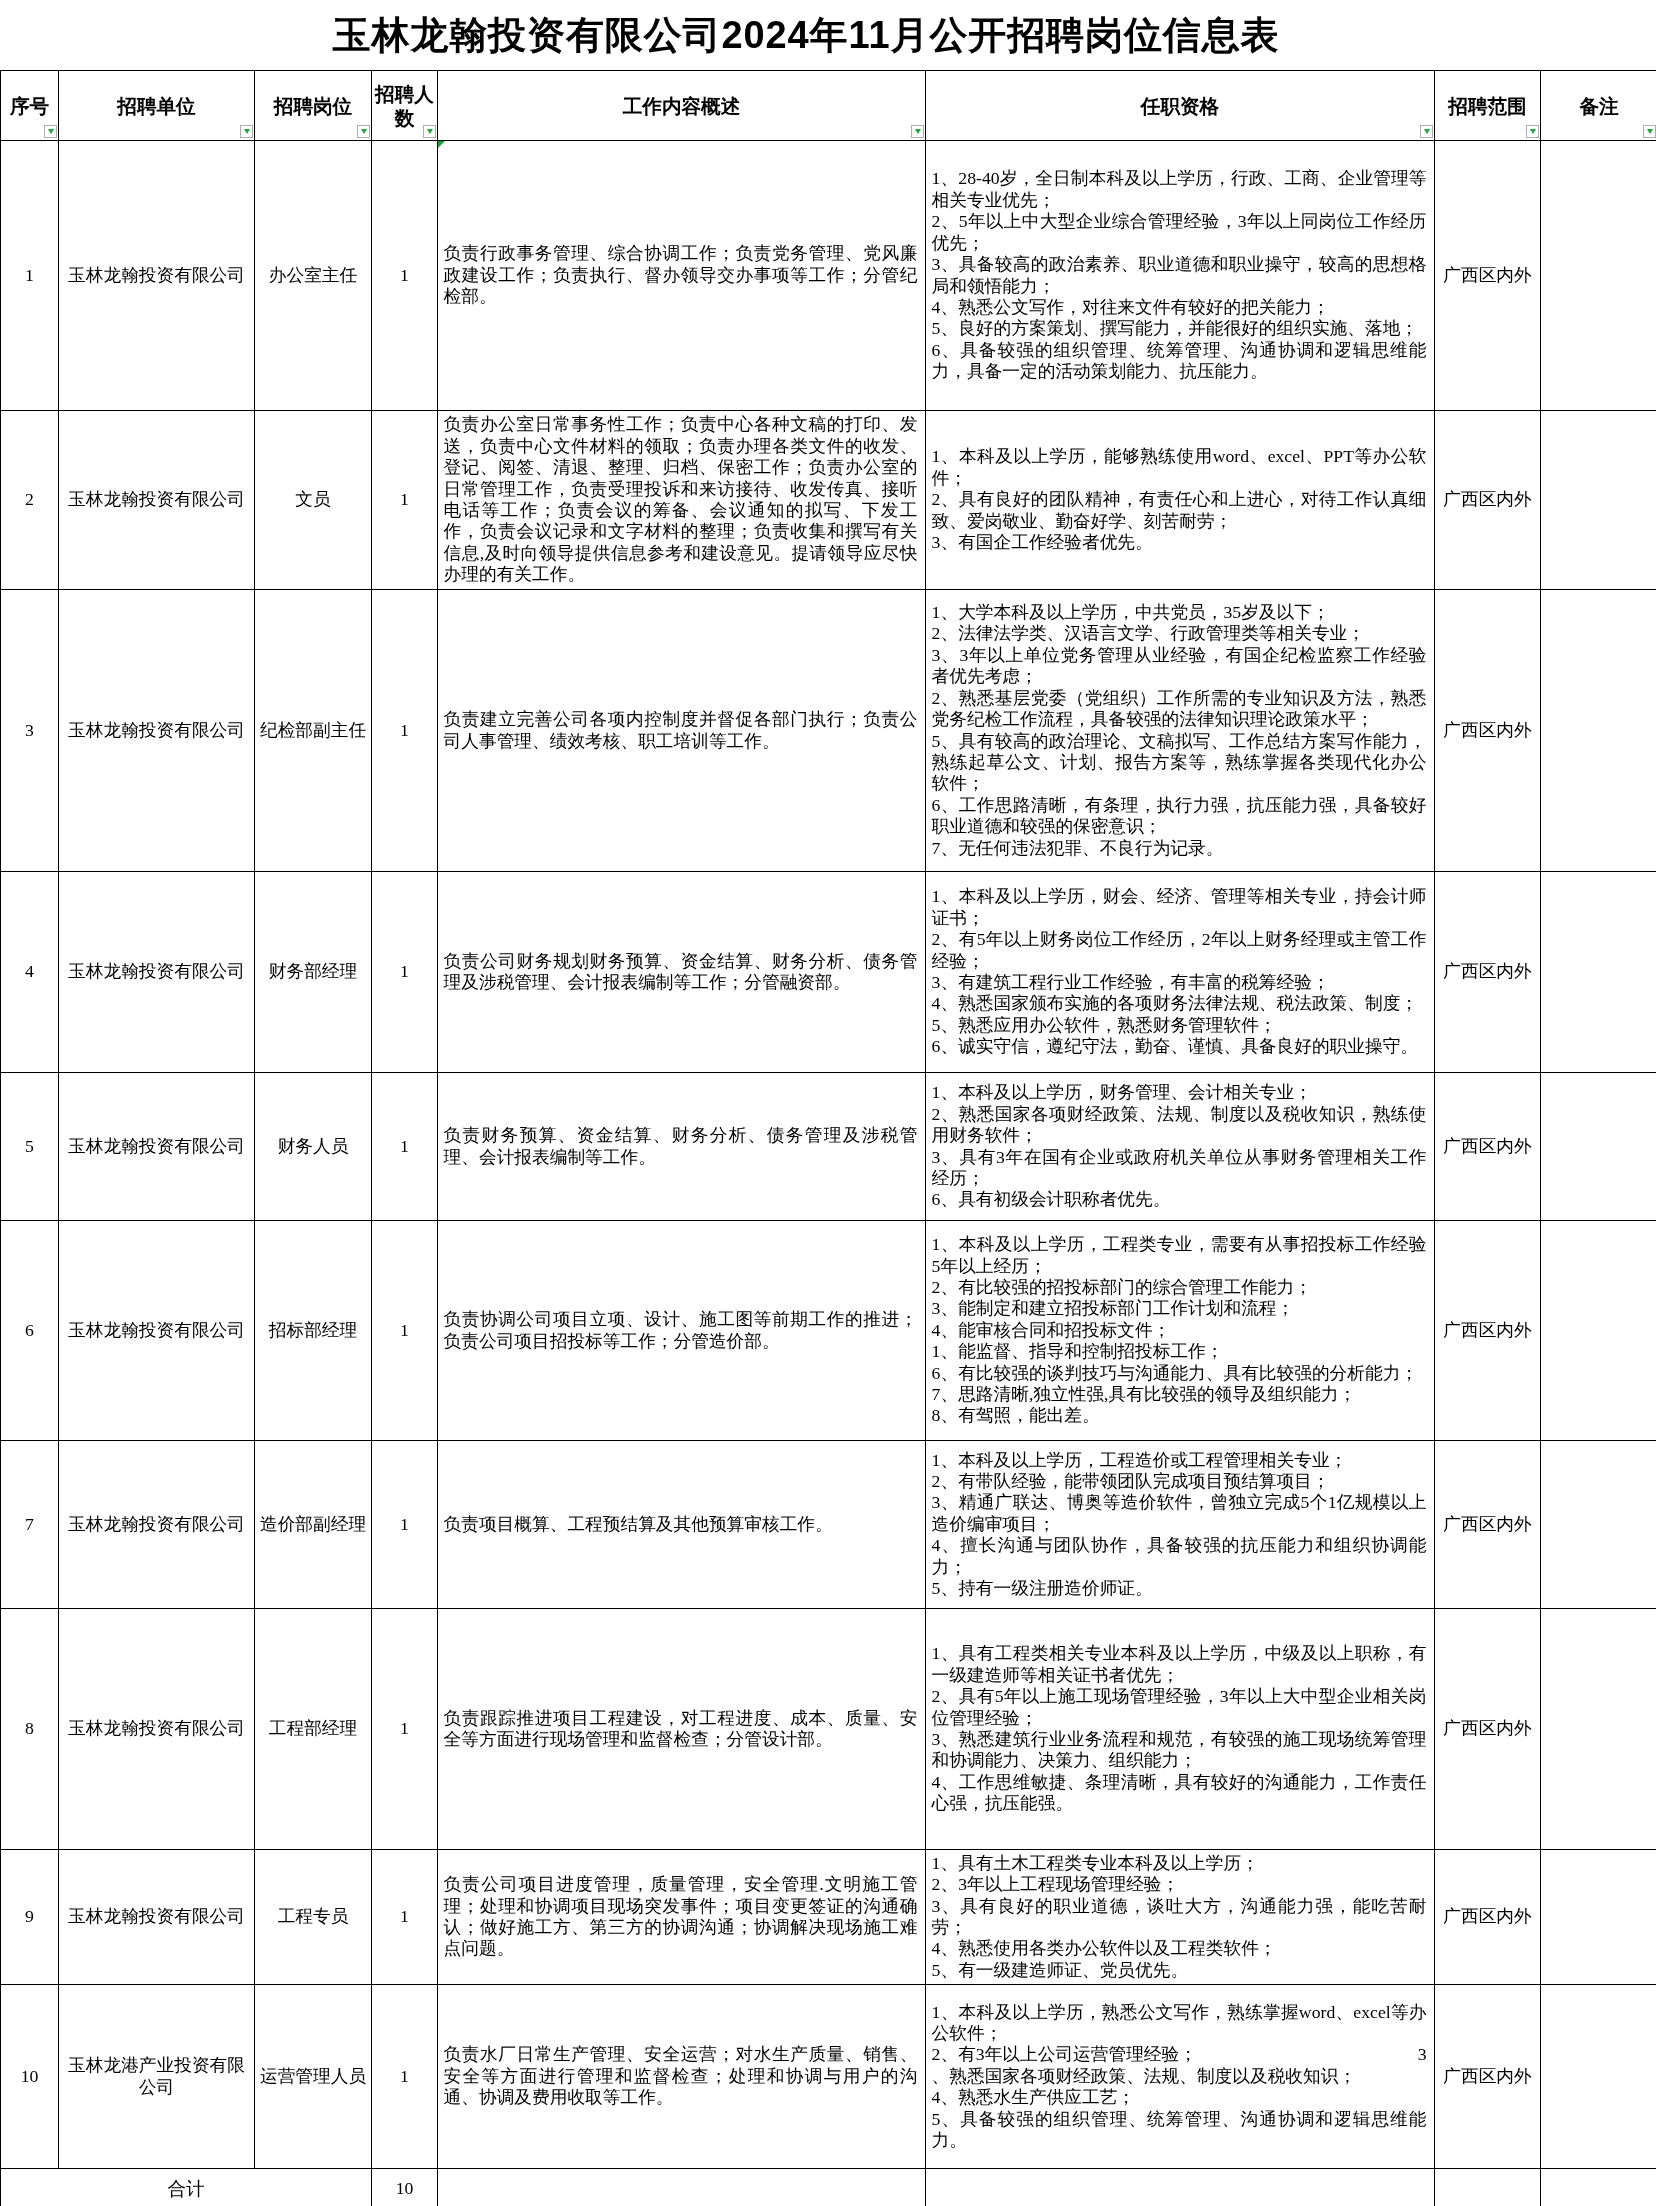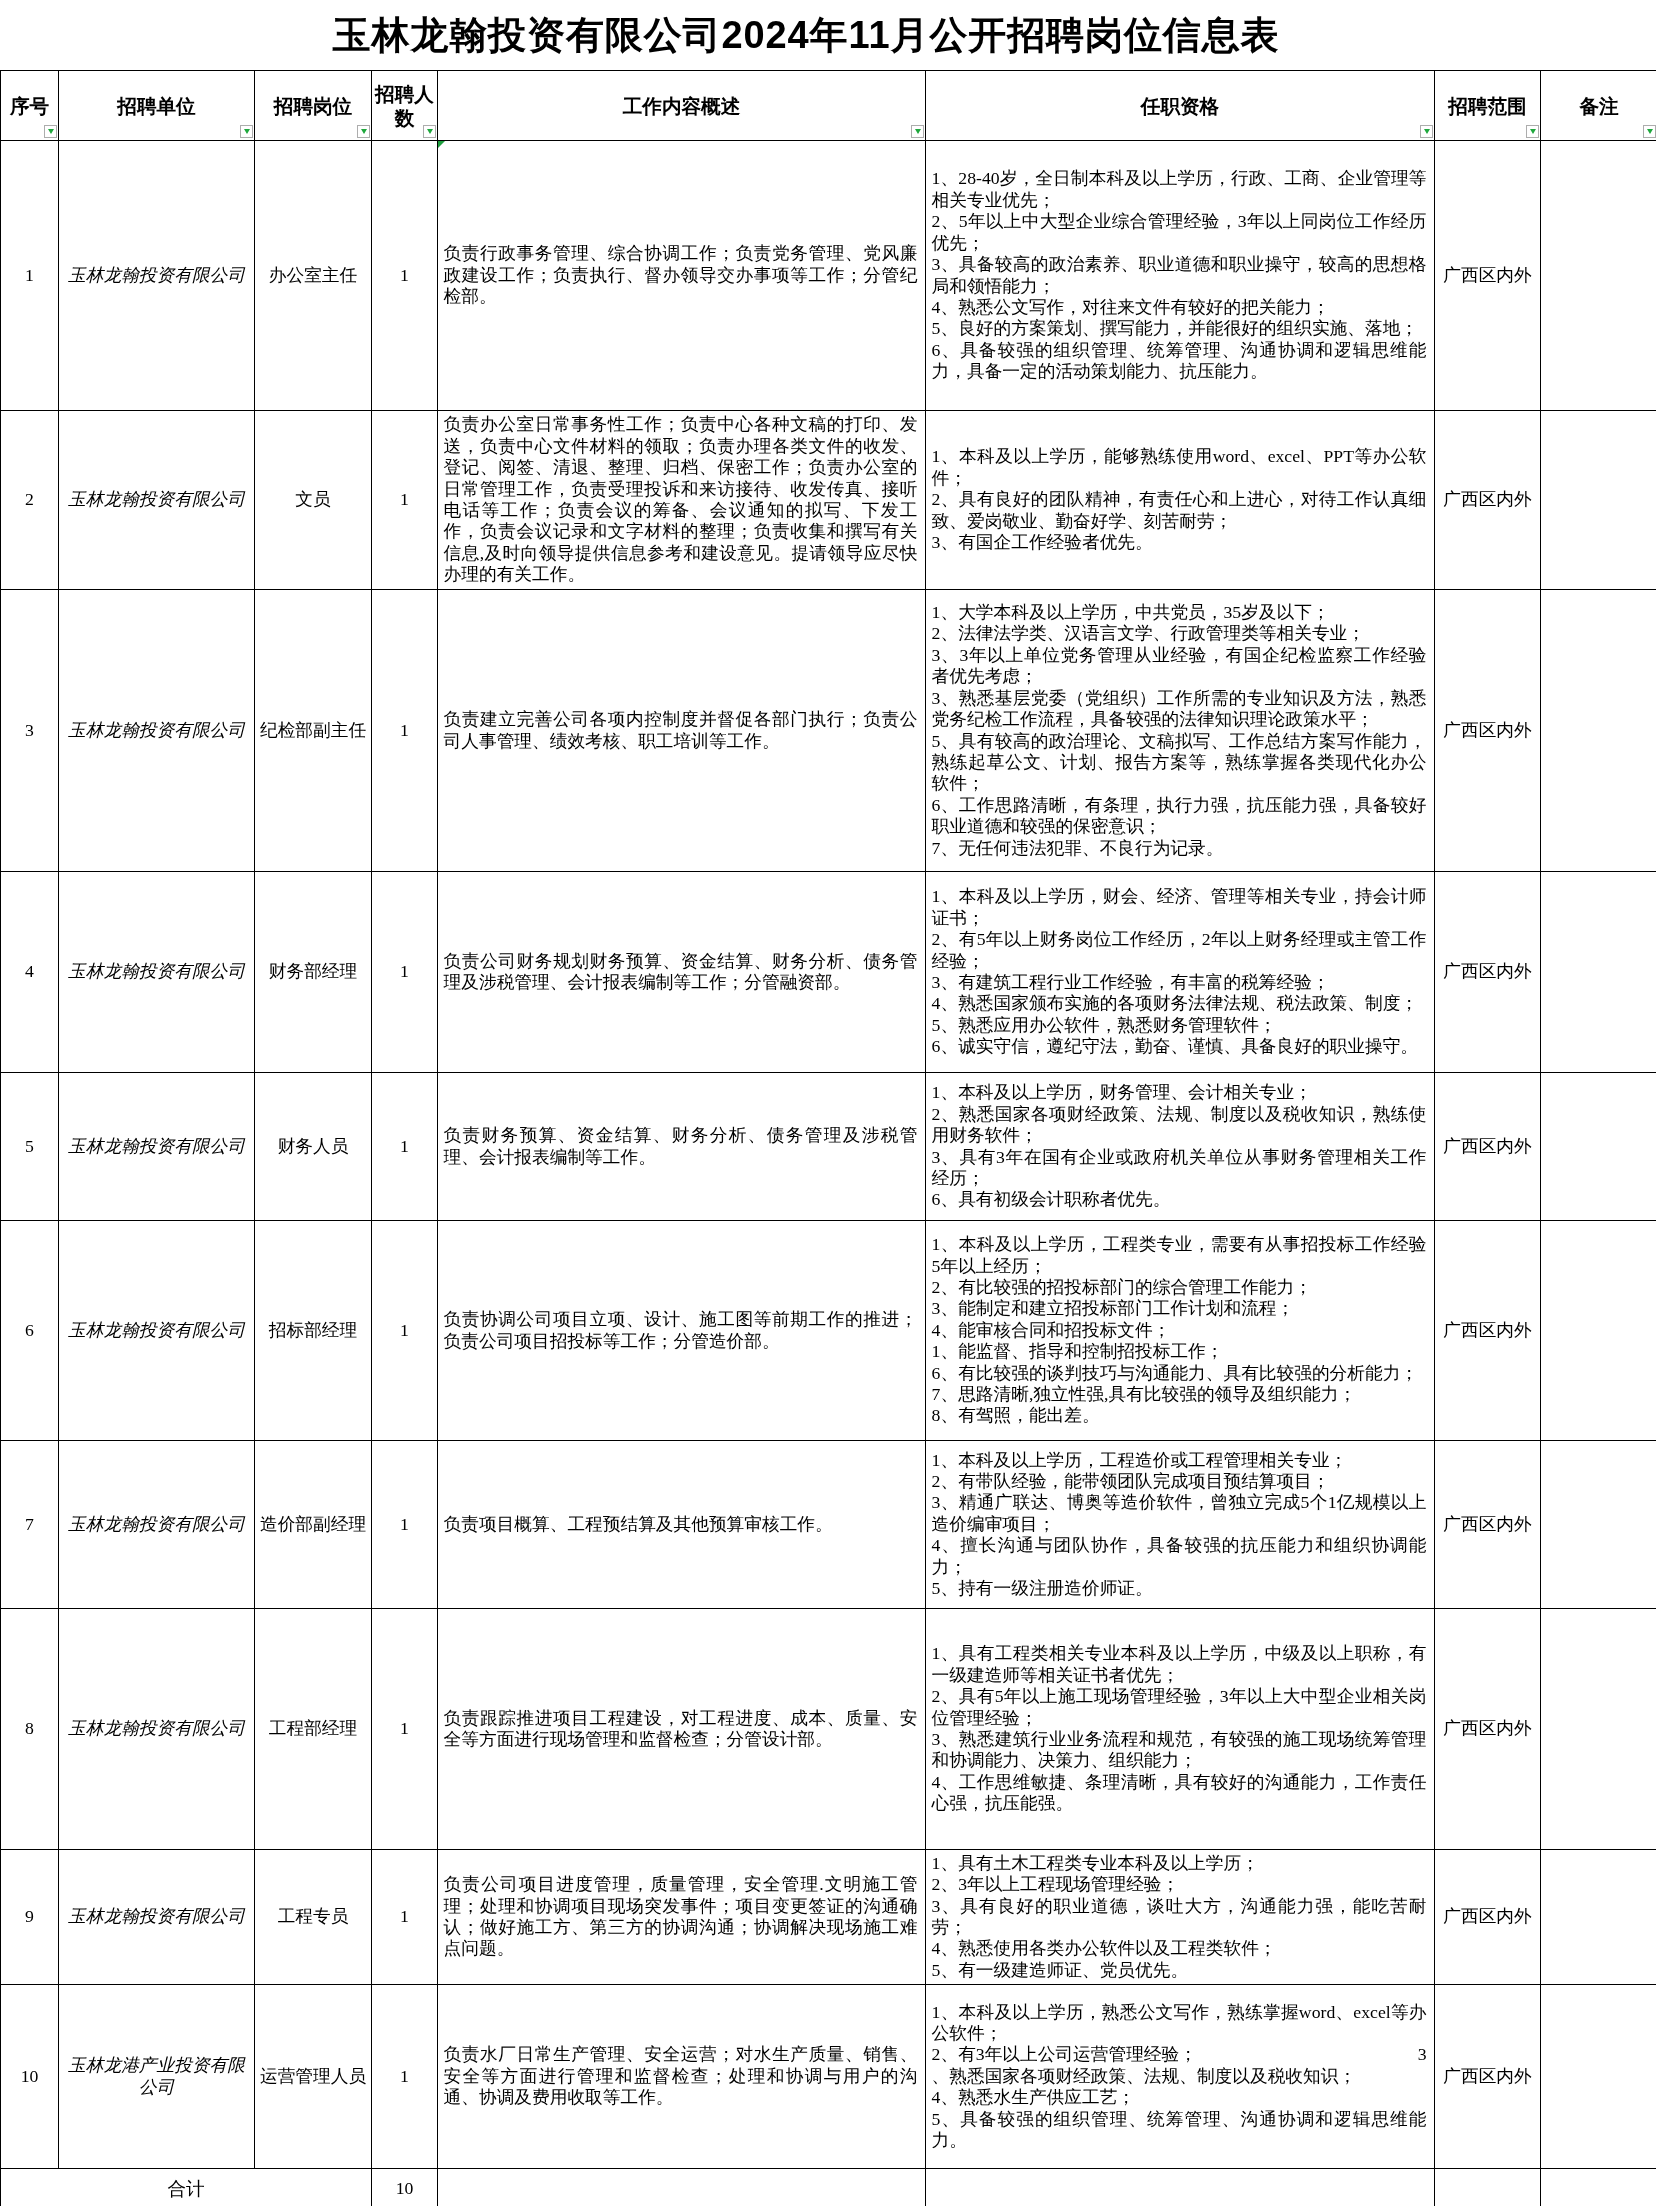--- a/index.html
+++ b/index.html
@@ -29,21 +29,21 @@
     word-break:break-all;
   }
   th{
     position:relative;
     font-family:"Liberation Sans","DejaVu Sans",sans-serif;
     font-weight:bold;font-size:19.6px;line-height:24px;
     text-align:center;
   }
   td{font-size:17.7px;line-height:21.4px;}
   td.center{text-align:center;}
-  td.company{padding:0 5.6px;font-style:italic;}
+  td.company{padding:0 5.6px;}
   td.duties,td.quals{
     position:relative;
     text-align:justify;
     text-justify:inter-ideograph;
     padding:2.8px 7.5px 2.8px 5.6px;
     margin-top:8px;
   }
   .qitem{text-align:justify;}
   .tail{float:right;}
   .filter-btn{
@@ -152,21 +152,21 @@
         <td class="center company">玉林龙翰投资有限公司</td>
         <td class="center">纪检部副主任</td>
         <td class="center">1</td>
         <td class="duties">
           <div>负责建立完善公司各项内控制度并督促各部门执行；负责公司人事管理、绩效考核、职工培训等工作。</div>
         </td>
         <td class="quals">
           <div class="qitem">1、大学本科及以上学历，中共党员，35岁及以下；</div>
           <div class="qitem">2、法律法学类、汉语言文学、行政管理类等相关专业；</div>
           <div class="qitem">3、3年以上单位党务管理从业经验，有国企纪检监察工作经验者优先考虑；</div>
-          <div class="qitem">3、熟悉基层党委（党组织）工作所需的专业知识及方法，熟悉党务纪检工作流程，具备较强的法律知识理论政策水平；</div>
+          <div class="qitem">2、熟悉基层党委（党组织）工作所需的专业知识及方法，熟悉党务纪检工作流程，具备较强的法律知识理论政策水平；</div>
           <div class="qitem">5、具有较高的政治理论、文稿拟写、工作总结方案写作能力，熟练起草公文、计划、报告方案等，熟练掌握各类现代化办公软件；</div>
           <div class="qitem">6、工作思路清晰，有条理，执行力强，抗压能力强，具备较好职业道德和较强的保密意识；</div>
           <div class="qitem">7、无任何违法犯罪、不良行为记录。</div>
         </td>
         <td class="center">广西区内外</td>
         <td class="center"></td>
       </tr>
       <tr style="height: 201px;">
         <td class="center">4</td>
         <td class="center company">玉林龙翰投资有限公司</td>

